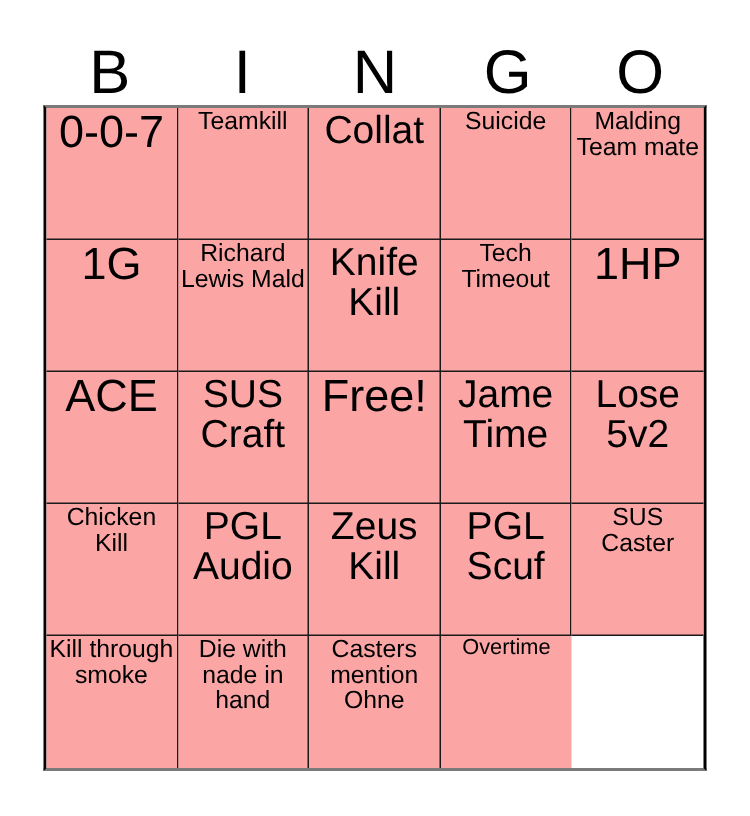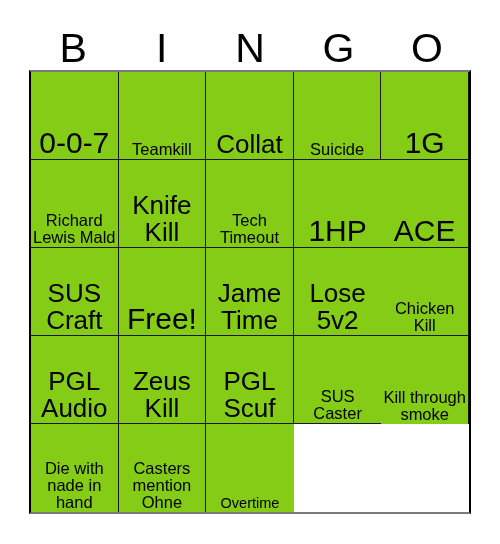--- a/index.html
+++ b/index.html
@@ -59,26 +59,26 @@
     grid-template-columns: repeat(5, 1fr);
     grid-template-rows: repeat(5, 1fr);
     background: #ffffff;
   }
 
   .bingo-cell {
     box-sizing: border-box;
     border-right: 1px solid #1a1a1a;
     border-bottom: 1px solid #1a1a1a;
     display: flex;
-    align-items: flex-end;
+    align-items: flex-start;
     justify-content: center;
     text-align: center;
     padding: 1px 2px;
     overflow: hidden;
-    background: #84cc16;
+    background: #fca5a5;
   }
   
   .bingo-cell.col-5 { border-right: none; }
   .bingo-cell.row-5 { border-bottom: none; }
 
   .cell-text {
     display: block;
     width: 100%;
     line-height: 1.04;
     font-family: "Liberation Sans", sans-serif;
@@ -112,20 +112,23 @@
       <span class="cell-text fs-xl">0-0-7</span>
     </div>
     <div class="bingo-cell row-1 col-3">
       <span class="cell-text fs-sm">Teamkill</span>
     </div>
     <div class="bingo-cell row-1 col-2">
       <span class="cell-text fs-lg">Collat</span>
     </div>
     <div class="bingo-cell row-1 col-4">
       <span class="cell-text fs-sm">Suicide</span>
+    </div>
+    <div class="bingo-cell row-1 col-5">
+      <span class="cell-text fs-sm">Malding Team mate</span>
     </div>
 
     <div class="bingo-cell row-2 col-1">
       <span class="cell-text fs-xl">1G</span>
     </div>
     <div class="bingo-cell row-2 col-3">
       <span class="cell-text fs-sm">Richard Lewis Mald</span>
     </div>
     <div class="bingo-cell row-2 col-2">
       <span class="cell-text fs-lg">Knife Kill</span>

